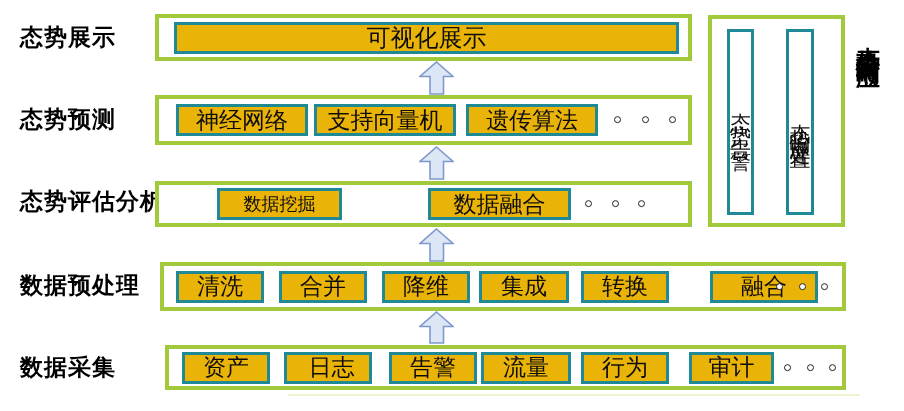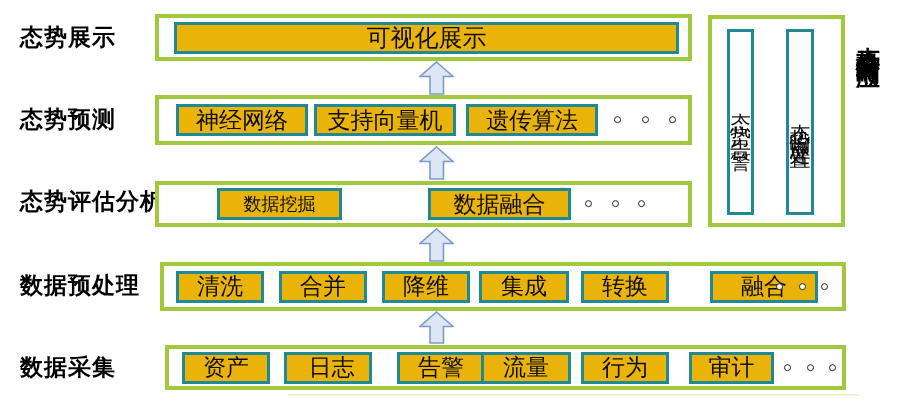--- a/index.html
+++ b/index.html
@@ -127,21 +127,21 @@
         </div>
       </div>
       <div class="layer-label" style="left: 20px; top: 354px;">数据采集</div>
       <div class="layer-row" style="left: 165px; top: 345px; width: 681px; height: 45px;">
         <div class="module-box" style="left: 13px; width: 88px;">
           <span style="font-size: 23px;">资产</span>
         </div>
         <div class="module-box" style="left: 115px; width: 88px; padding-left: 7px;">
           <span style="font-size: 23px;">日志</span>
         </div>
-        <div class="module-box" style="left: 228px; width: 88px; align-items: center;">
+        <div class="module-box" style="left: 220px; width: 88px; align-items: center;">
           <span style="font-size: 23px;">告警</span>
         </div>
         <div class="module-box" style="left: 312px; width: 90px;">
           <span style="font-size: 23px;">流量</span>
         </div>
         <div class="module-box" style="left: 412px; width: 88px;">
           <span style="font-size: 23px;">行为</span>
         </div>
         <div class="module-box" style="left: 520px; width: 85px;">
           <span style="font-size: 23px;">审计</span>

